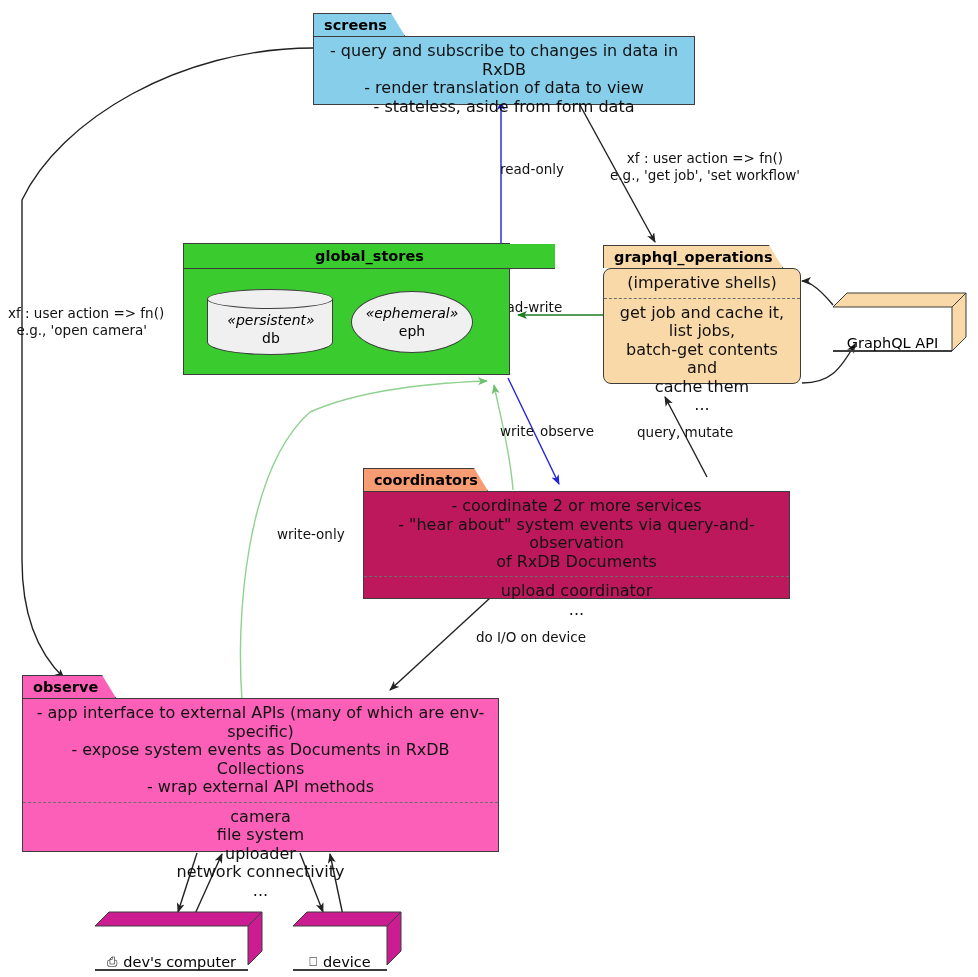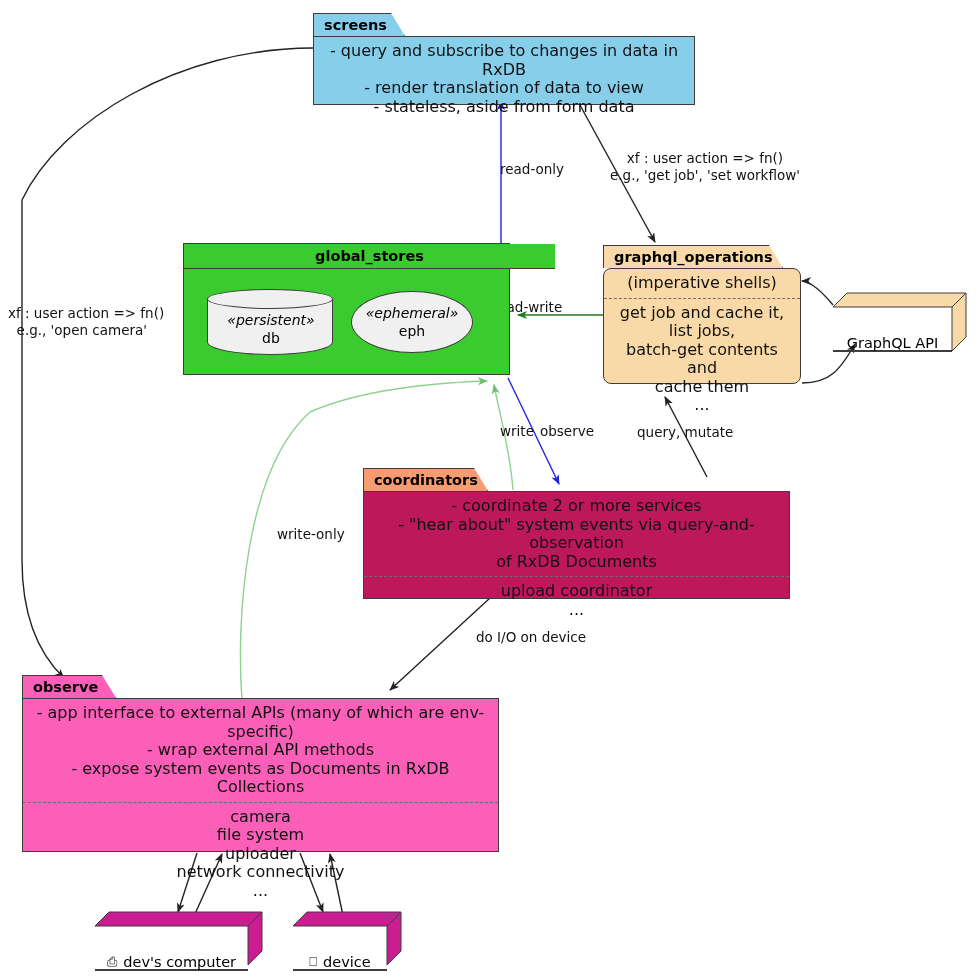--- a/index.html
+++ b/index.html
@@ -295,22 +295,22 @@
         <div>...</div>
       </div>
     </div>
   </div>
 
   <div class="pkg" style="left:22px; top:675px; width:477px; height:177px;">
     <div class="pkg-tab" style="background:#FB5FB8; width:94px;">observe</div>
     <div class="pkg-body" style="background:#FB5FB8; top:23px; width:477px; height:154px;">
       <div class="pkg-sec">
         <div>- app interface to external APIs (many of which are env-specific)</div>
+        <div>- expose system events as Documents in RxDB Collections</div>
         <div>- wrap external API methods</div>
-        <div>- expose system events as Documents in RxDB Collections</div>
       </div>
       <div class="pkg-sec pkg-div">
         <div>camera</div>
         <div>file system</div>
         <div>uploader</div>
         <div>network connectivity</div>
         <div>...</div>
       </div>
     </div>
   </div>

